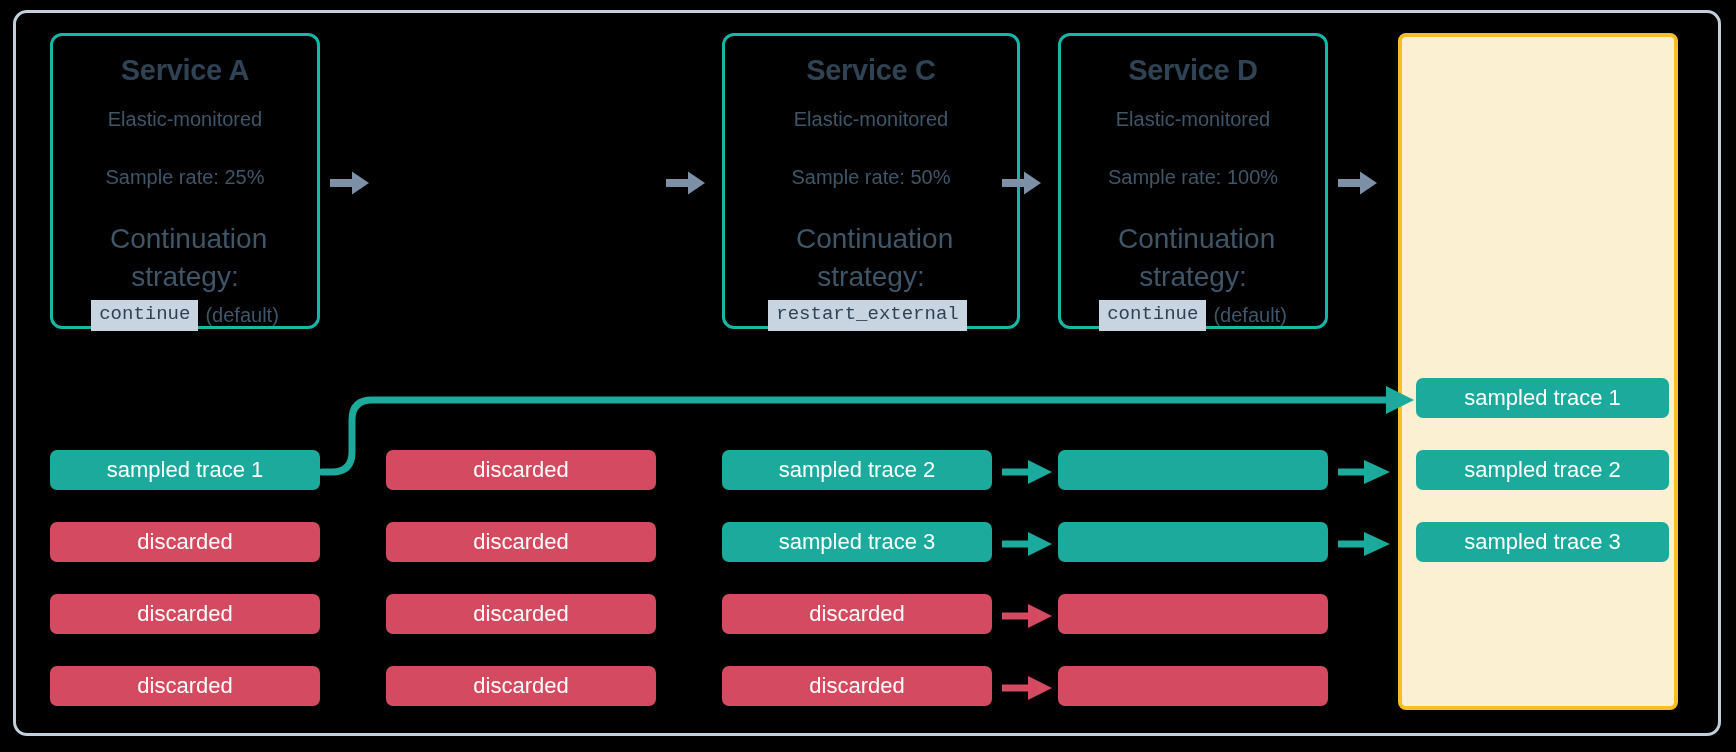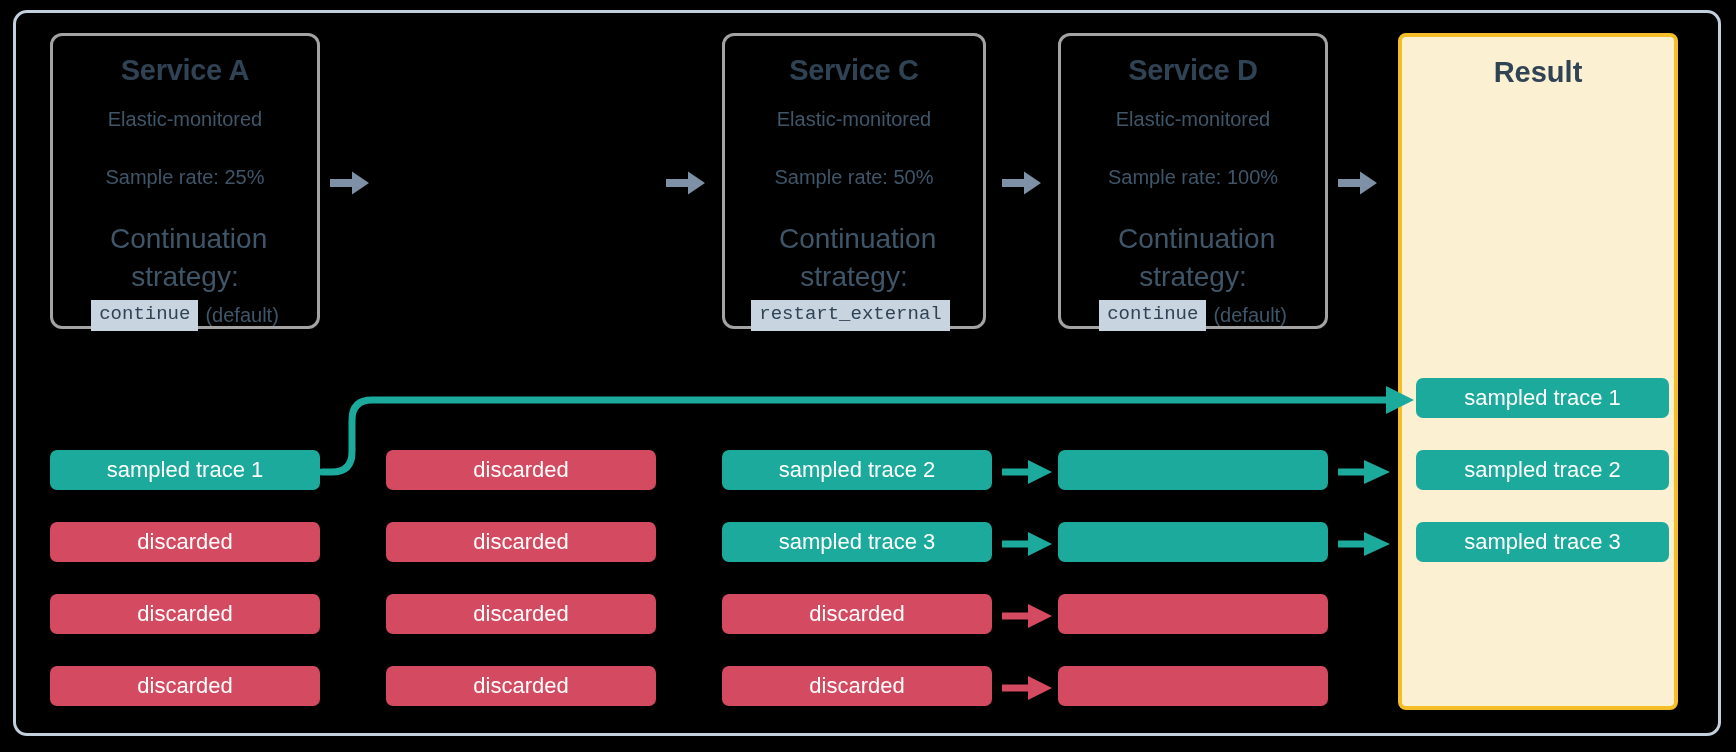--- a/index.html
+++ b/index.html
@@ -23,21 +23,21 @@
     border-radius:14px;
     box-sizing:border-box;
     pointer-events:none;
   }
 
   
   .service-box{
     position:absolute;
     top:33px;
     height:296px;
-    border:3px solid #a3a3a3;
+    border:3px solid #14b8a6;
     border-radius:12px;
     box-sizing:border-box;
     background:#000000;
     display:flex;
     flex-direction:column;
     align-items:center;
     padding-top:16px;
   }
   .svc-title{
     font-size:29px;
@@ -149,21 +149,21 @@
     <div class="svc-sub">Elastic-monitored</div>
     <div class="svc-rate">Sample rate: 25%</div>
     <div class="svc-strat-label">Continuation strategy:</div>
     <div class="svc-strat-row">
       <span class="code-chip">continue</span>
       <span class="svc-default">(default)</span>
     </div>
   </div>
 
 
-  <div class="service-box" style="left:722px;width:264px;">
+  <div class="service-box" style="left:722px;width:298px;">
     <div class="svc-title">Service C</div>
     <div class="svc-sub">Elastic-monitored</div>
     <div class="svc-rate">Sample rate: 50%</div>
     <div class="svc-strat-label">Continuation strategy:</div>
     <div class="svc-strat-row">
       <span class="code-chip">restart_external</span>
       <span class="svc-default"></span>
     </div>
   </div>
 
@@ -185,21 +185,20 @@
     <path d="M0 9 H22 V1.5 L39 13 L22 24.5 V17 H0 Z" fill="#7D90A6"></path>
   </svg>
   <svg class="gray-arrow" style="left:1002px;" viewBox="0 0 40 26">
     <path d="M0 9 H22 V1.5 L39 13 L22 24.5 V17 H0 Z" fill="#7D90A6"></path>
   </svg>
   <svg class="gray-arrow" style="left:1338px;" viewBox="0 0 40 26">
     <path d="M0 9 H22 V1.5 L39 13 L22 24.5 V17 H0 Z" fill="#7D90A6"></path>
   </svg>
 
   <div id="result-panel"></div>
-  <div id="result-title" style="left:1398px;width:280px;">Result</div>
 
   <div class="pill sampled" style="left:50px;top:450px;width:270px;">sampled trace 1</div>
   <div class="pill discarded" style="left:50px;top:522px;width:270px;">discarded</div>
   <div class="pill discarded" style="left:50px;top:594px;width:270px;">discarded</div>
   <div class="pill discarded" style="left:50px;top:666px;width:270px;">discarded</div>
 
   <div class="pill discarded" style="left:386px;top:450px;width:270px;">discarded</div>
   <div class="pill discarded" style="left:386px;top:522px;width:270px;">discarded</div>
   <div class="pill discarded" style="left:386px;top:594px;width:270px;">discarded</div>
   <div class="pill discarded" style="left:386px;top:666px;width:270px;">discarded</div>

